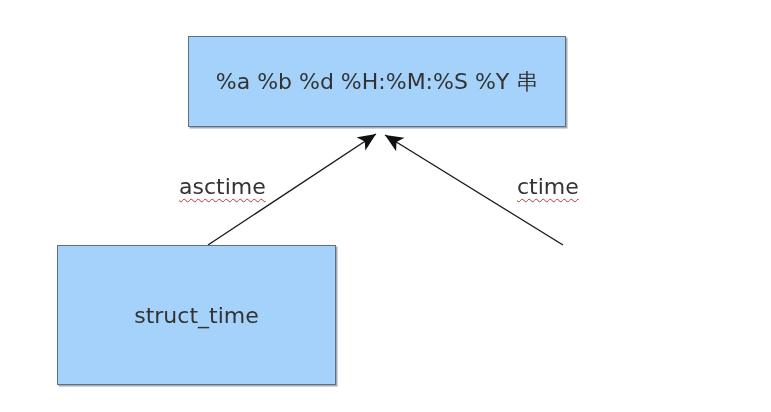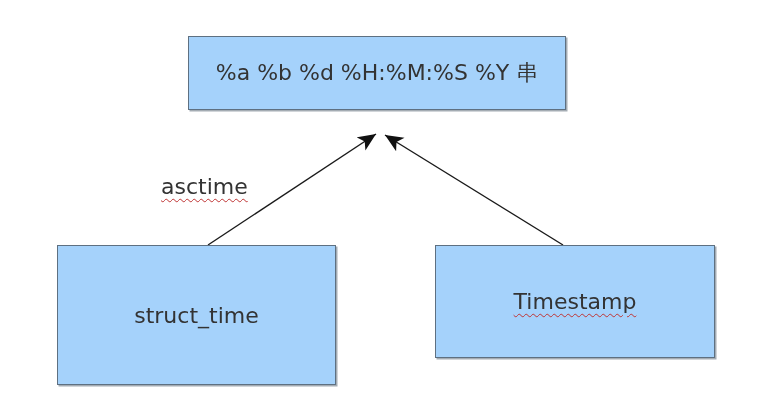--- a/index.html
+++ b/index.html
@@ -21,37 +21,38 @@
     background: #a5d2fb;
     border: 1.6px solid #5e7081;
     box-shadow: 1.5px 1.5px 0 rgba(90, 104, 117, 0.55);
     display: flex;
     align-items: center;
     justify-content: center;
     font-size: 22px;
     color: #333333;
     box-sizing: border-box;
   }
-  #node-format-string { left: 188px; top: 36px;  width: 378px; height: 74px; }
+  #node-format-string { left: 188px; top: 36px;  width: 378px; height: 91px; }
   #node-struct-time   { left: 57px;  top: 245px; width: 279px; height: 140px; }
   #node-timestamp     { left: 435px; top: 245px; width: 280px; height: 113px; }
   .edge-label {
     position: absolute;
     font-size: 22px;
     color: #333333;
     white-space: nowrap;
   }
   #edge-label-asctime { left: 161px; top: 174px; }
   #edge-label-ctime   { left: 499px; top: 174px; }
   .squiggle {
     text-decoration-line: underline;
     text-decoration-style: wavy;
     text-decoration-color: #bf3434;
     text-decoration-thickness: 1px;
     text-underline-offset: 4px;
+    margin-left: 18px;
   }
 </style>
 </head>
 <body>
 
 <div class="canvas">
 
   <svg class="connectors" viewBox="0 0 771 412" xmlns="http://www.w3.org/2000/svg">
     <defs>
       <marker id="arrowhead" markerUnits="userSpaceOnUse" markerWidth="22" markerHeight="18" refX="18" refY="8" orient="auto">
@@ -63,20 +64,18 @@
   </svg>
 
   <div class="node" id="node-format-string">
     <span>%a %b %d %H:%M:%S %Y 串</span>
   </div>
 
   <div class="node" id="node-struct-time">
     <span>struct_time</span>
   </div>
 
-  <div class="node" id="node-timestamp">
-    <span class="squiggle">Timestamp</span>
-  </div>
 
   <div class="edge-label squiggle" id="edge-label-asctime">asctime</div>
 
+  <div class="edge-label squiggle" id="edge-label-ctime">ctime</div>
 
 </div>
 
 </body></html>

